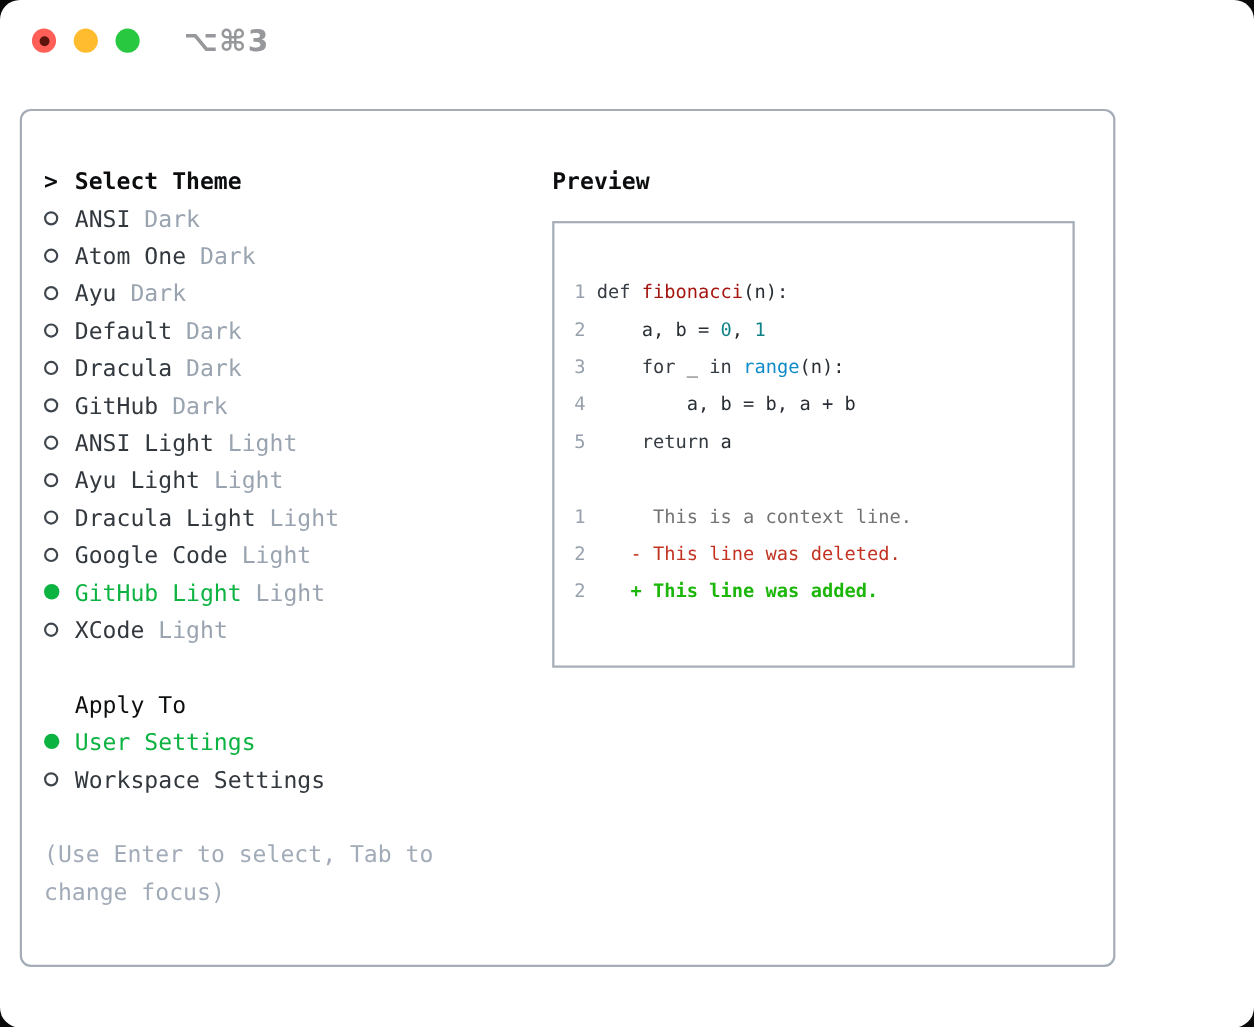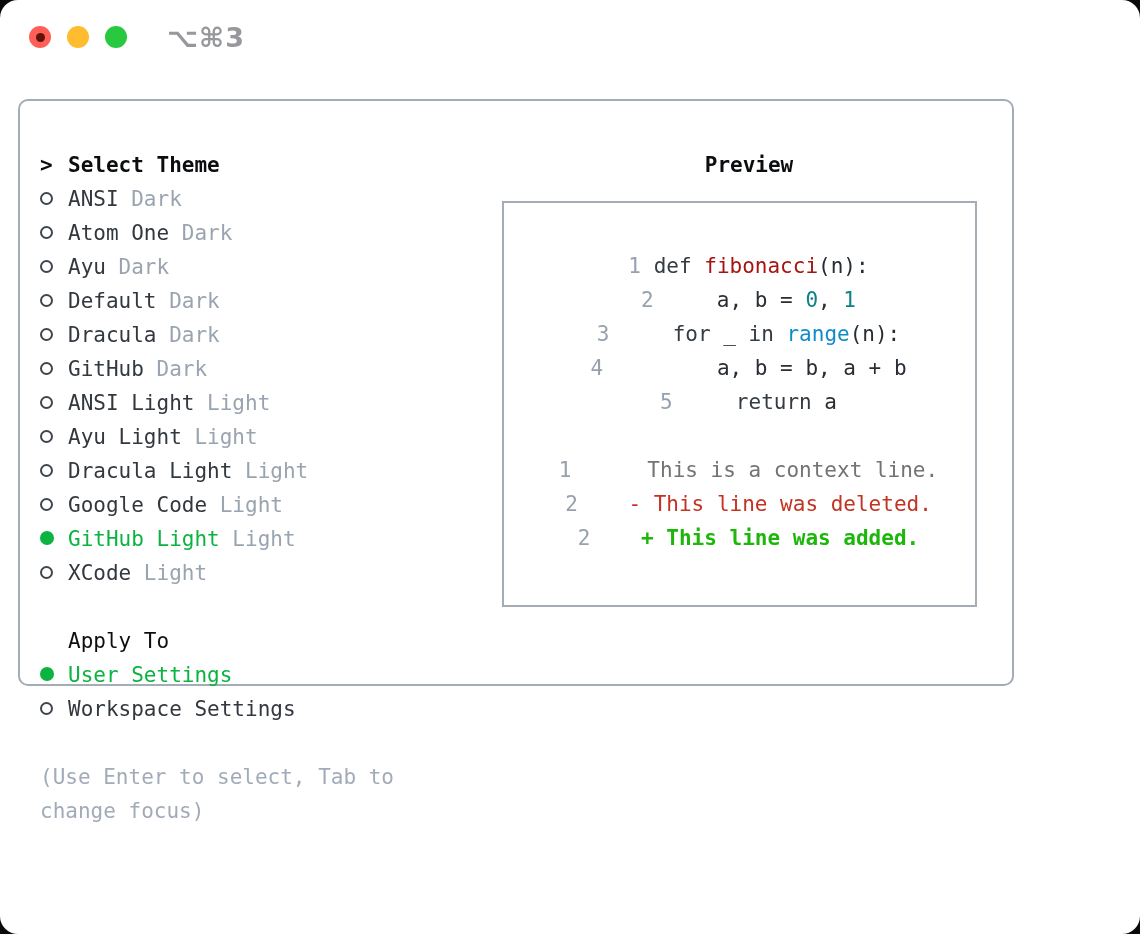--- a/index.html
+++ b/index.html
@@ -17,27 +17,27 @@
   .light { width:22px; height:22px; border-radius:50%; display:inline-flex; align-items:center; justify-content:center; }
   .light.red    { background:var(--traffic-red); }
   .light.yellow { background:var(--traffic-yellow); }
   .light.green  { background:var(--traffic-green); }
   .light.red .dot { width:9px; height:9px; border-radius:50%; background:#5c140d; }
   .shortcut { margin-left:40px; font-family:"DejaVu Sans","Liberation Sans",sans-serif;
               font-size:27px; font-weight:bold; color:#97989b; letter-spacing:1px; }
 
   
   .panel {
-    margin:25px 0 0 18px; width:996px; height:587px;
+    margin:25px 0 0 18px; width:996px; height:780px;
     border:2px solid var(--border); border-radius:10px;
     display:flex; padding:47px 16px 0 20px;
     font-size:21px; line-height:34px; color:#32383e;
   }
   .left  { width:462px; }
-  .right { flex:1;text-align:center; }
+  .right { flex:1; }
 
   .row { white-space:pre; line-height:34px; }
   .marker { display:inline-block; width:28px; }
   .prompt { font-weight:bold; color:#0b0d0f; }
   .title  { font-weight:bold; color:#0b0d0f; }
 
   .radio {
     display:inline-block; width:13px; height:13px; margin-right:15px;
     border-radius:50%; border:2px solid #3f464d; vertical-align:1px;
   }
@@ -51,21 +51,21 @@
   .hint-block { margin-top:34px; }
   .hint-line { color:#a2abb8; line-height:34px; white-space:pre; }
 
   
   .preview-title-row { line-height:34px; }
   .preview-box {
     margin-top:19px; width:475px; height:406px;
     border:2px solid var(--border);
     padding:46px 0 0 18px; overflow:hidden;
   }
-  .codeline { white-space:pre; line-height:34px; min-height:34px; font-size:21px; }
+  .codeline { white-space:pre; line-height:34px; min-height:34px; font-size:17px; }
   .tk-num { color:#97a1ad; }
   .tk-pl  { color:#272d33; }
   .tk-kw  { color:#343b42; }
   .tk-fn  { color:var(--fnred); }
   .tk-lit { color:var(--teal); }
   .tk-nb  { color:var(--blue); }
   .tk-ctx { color:#737373; }
   .tk-del { color:var(--delred); }
   .tk-add { color:var(--addgreen);font-weight:bold; }
 </style>

